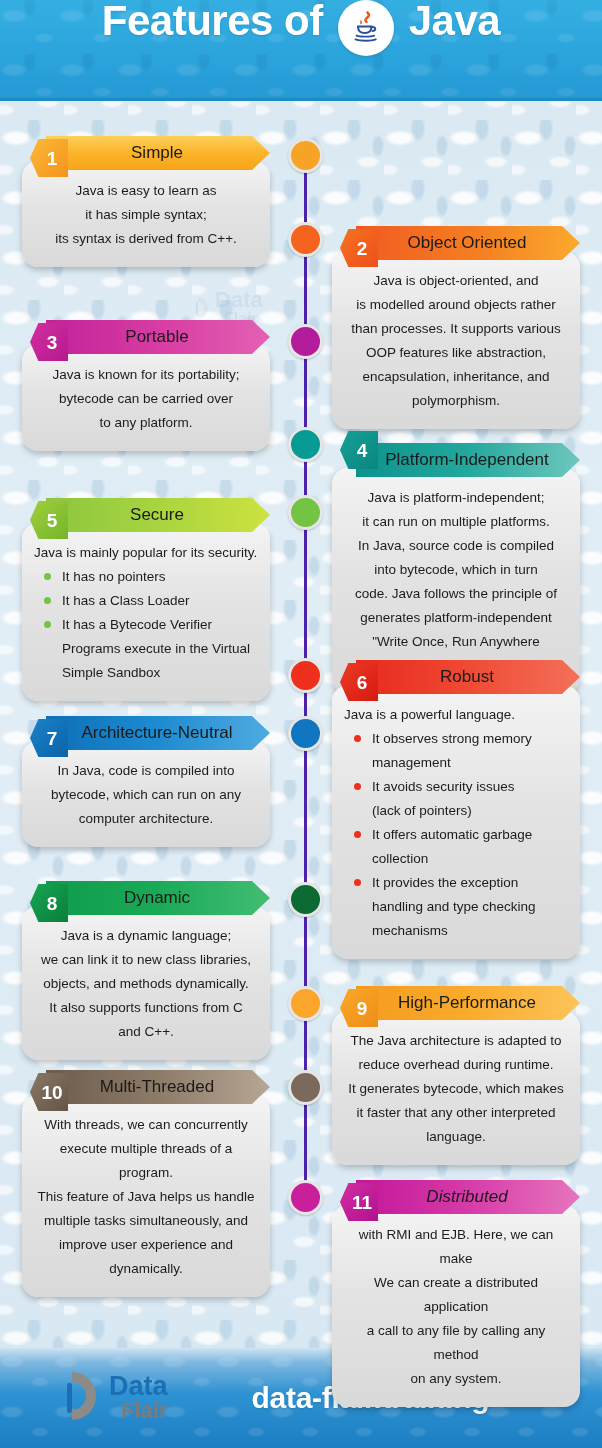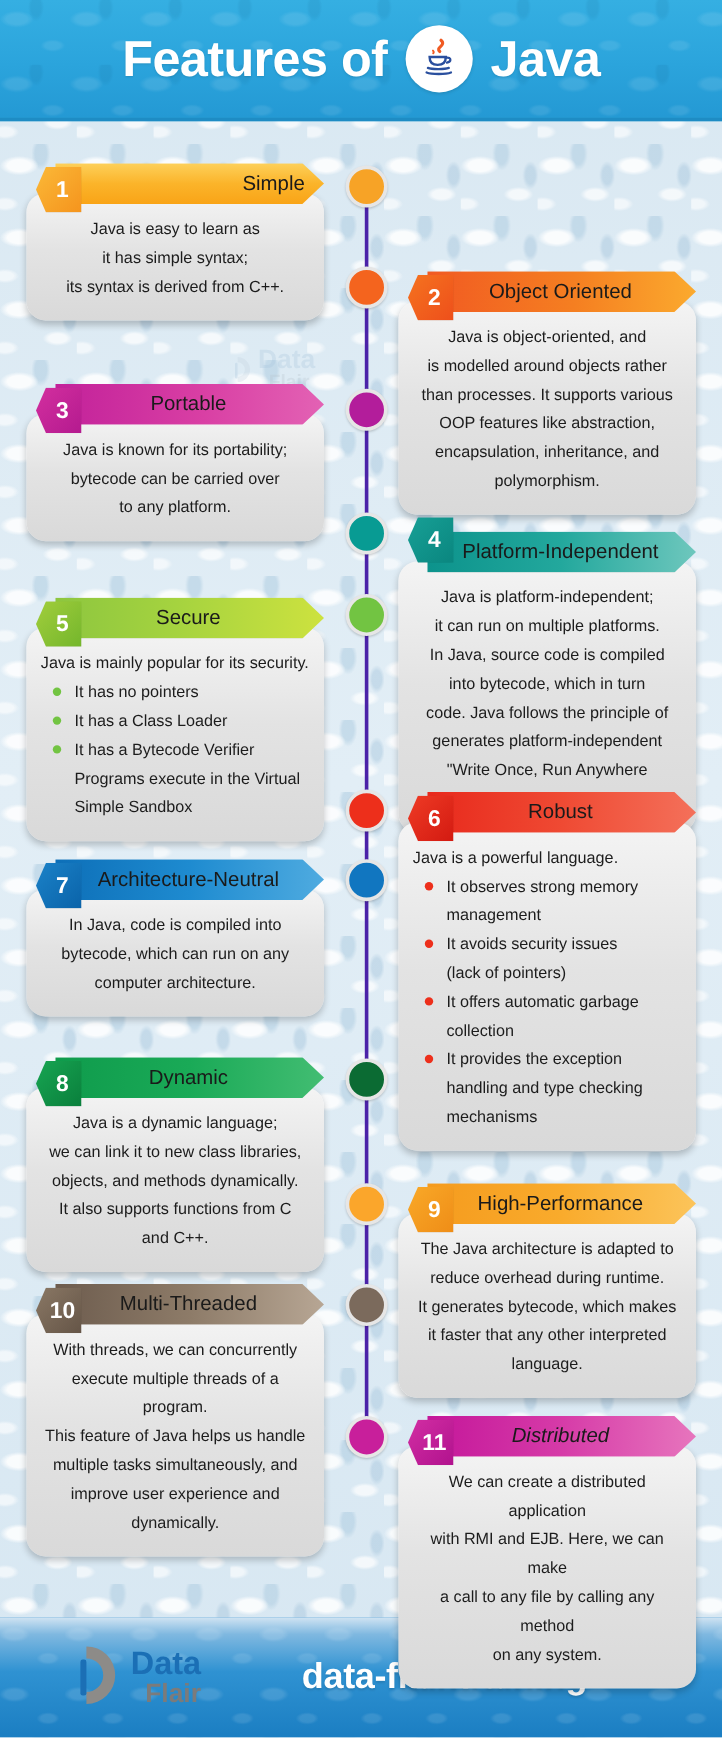--- a/index.html
+++ b/index.html
@@ -32,21 +32,21 @@
     left: 0; top: 0;
     width: 602px; height: 101px;
     background-color: #2ba6dd;
     background-image:
       radial-gradient(ellipse 22px 11px at 14px 16px, rgba(255,255,255,0.10) 0 40%, rgba(255,255,255,0) 64%),
       radial-gradient(ellipse 16px 8px at 44px 38px, rgba(255,255,255,0.09) 0 40%, rgba(255,255,255,0) 64%),
       radial-gradient(ellipse 10px 18px at 30px 6px, rgba(0,60,100,0.08) 0 42%, rgba(0,60,100,0) 66%),
       linear-gradient(180deg, #35afe2 0%, #2ba4dc 55%, #2499d4 100%);
     background-size: 58px 54px, 58px 54px, 58px 54px, 100% 100%;
     display: flex;
-    align-items: center;
+    align-items: flex-start;
     justify-content: center;
     gap: 15px;
     border-bottom: 3px solid #1e8cc4;
   }
   .header-title, .header-title2 {
     color: #ffffff;
     font-size: 42px;
     font-weight: bold;
     letter-spacing: -0.5px;
     text-shadow: 0 1px 2px rgba(0,0,0,0.12);
@@ -359,21 +359,21 @@
       <div class="dot" style="top: 658px; background: rgb(237, 47, 27);"></div>
       <div class="dot" style="top: 716px; background: rgb(17, 118, 192);"></div>
       <div class="dot" style="top: 882px; background: rgb(11, 107, 51);"></div>
       <div class="dot" style="top: 986px; background: rgb(251, 166, 43);"></div>
       <div class="dot" style="top: 1070px; background: rgb(123, 106, 92);"></div>
       <div class="dot" style="top: 1180px; background: rgb(200, 31, 155);"></div>
     </div>
 
   <div id="cards">
       <div class="card left" style="top: 136px;">
-        <div class="banner" style="background: linear-gradient(rgb(253, 208, 90) 0%, rgb(251, 180, 42) 50%, rgb(249, 164, 23) 100%); justify-content: flex-end;">
+        <div class="banner" style="background: linear-gradient(rgb(253, 208, 90) 0%, rgb(251, 180, 42) 50%, rgb(249, 164, 23) 100%);">
           <span class="banner-label">Simple</span>
         </div>
         <div class="badge" style="background: linear-gradient(135deg, rgb(251, 185, 56) 0%, rgb(245, 148, 29) 100%);">
           <span class="badge-num">1</span>
         </div>
         <div class="body">
           <p>Java is easy to learn as</p>
           <p>it has simple syntax;</p>
           <p>its syntax is derived from C++.</p>
         </div>
@@ -524,22 +524,22 @@
         </div>
       </div>
       <div class="card right" style="top: 1180px;">
         <div class="banner" style="background: linear-gradient(90deg, rgb(196, 22, 154) 0%, rgb(214, 59, 168) 50%, rgb(231, 117, 189) 100%); font-style: italic;">
           <span class="banner-label">Distributed</span>
         </div>
         <div class="badge" style="background: linear-gradient(135deg, rgb(210, 46, 163) 0%, rgb(177, 18, 142) 100%);">
           <span class="badge-num">11</span>
         </div>
         <div class="body">
+          <p>with RMI and EJB. Here, we can make</p>
           <p>We can create a distributed application</p>
-          <p>with RMI and EJB. Here, we can make</p>
           <p>a call to any file by calling any method</p>
           <p>on any system.</p>
         </div>
       </div>
     </div>
 
   <div class="footer">
     <div class="df-logo">
       <span>
         <svg width="60" height="60" viewBox="0 0 60 60" aria-hidden="true">

